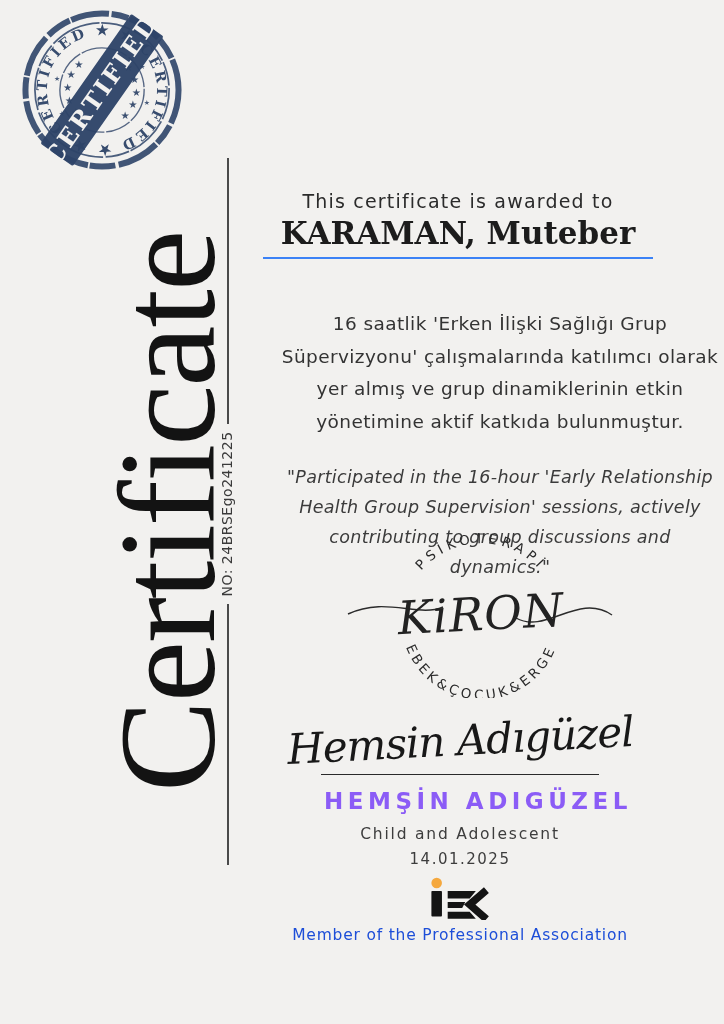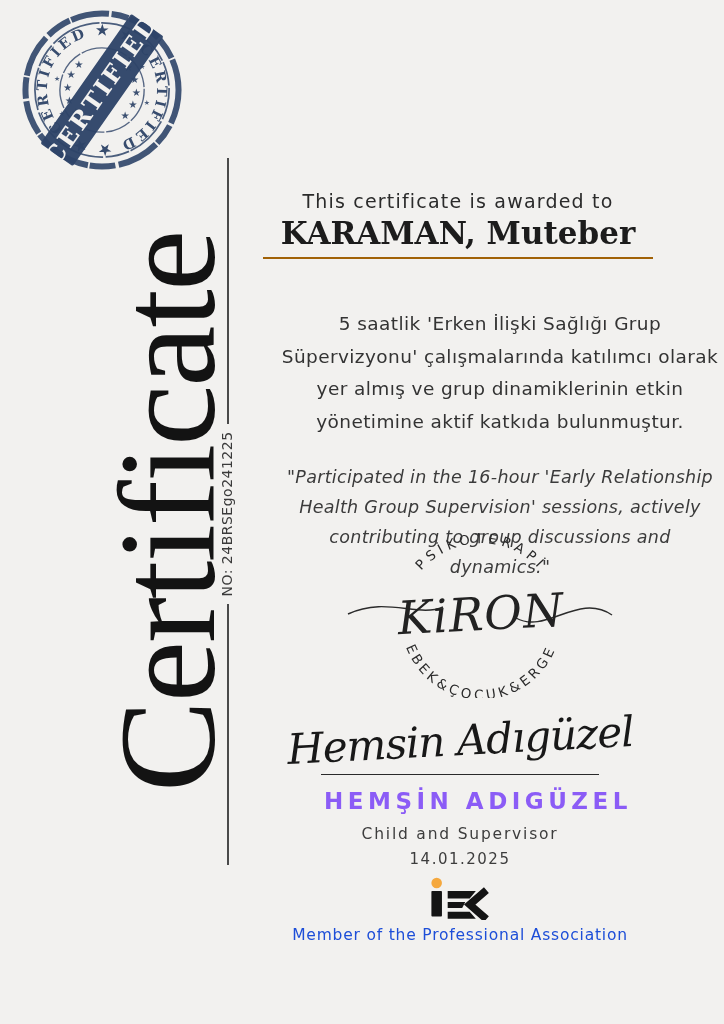--- a/index.html
+++ b/index.html
@@ -38,21 +38,21 @@
   .recipient-title{
     margin-top:10px;
     font-family:"DejaVu Serif","Liberation Serif",serif;
     font-weight:700;font-size:31px;line-height:38px;color:#1c1c1c;
   }
   .recipient-name{
     font-family:"DejaVu Serif","Liberation Serif",serif;
     font-weight:700;font-size:31px;line-height:38px;color:#1c1c1c;
     margin-top:2px;
   }
-  .recipient-name span{display:inline-block;padding:0 18px 5px;border-bottom:2px solid #a16207;}
+  .recipient-name span{display:inline-block;padding:0 18px 5px;border-bottom:2px solid #3b82f6;}
   .block-body{left:280px;top:308px;width:440px;}
   .para-tr{font-size:18.5px;line-height:32.5px;letter-spacing:0.4px;color:#333;}
   .para-en{
     margin-top:24px;font-style:italic;font-size:17.5px;line-height:30px;
     letter-spacing:0.3px;color:#3b3b3b;
   }
   
   .kiron{position:absolute;left:346px;top:518px;width:270px;height:180px;}
   
   .block-sign{left:260px;top:710px;width:400px;display:flex;flex-direction:column;align-items:center;}
@@ -115,21 +115,21 @@
   <div class="vline bottom"></div>
 
   <div class="block block-award">
     <div class="awarded-to">This certificate is awarded to</div>
     <div class="recipient-name">
       <span>KARAMAN, Muteber</span>
     </div>
   </div>
 
   <div class="block block-body">
-    <div class="para-tr">5 saatlik 'Erken İlişki Sağlığı Grup Süpervizyonu' çalışmalarında katılımcı olarak yer almış ve grup dinamiklerinin etkin yönetimine aktif katkıda bulunmuştur.</div>
+    <div class="para-tr">16 saatlik 'Erken İlişki Sağlığı Grup Süpervizyonu' çalışmalarında katılımcı olarak yer almış ve grup dinamiklerinin etkin yönetimine aktif katkıda bulunmuştur.</div>
     <div class="para-en">"Participated in the 16-hour 'Early Relationship Health Group Supervision' sessions, actively contributing to group discussions and dynamics."</div>
   </div>
 
   <svg class="kiron" viewBox="0 0 270 180" aria-hidden="true">
     <defs>
       <path id="kironTop" d="M 61.7,76.5 A 78 78 0 0 1 208.3,76.5"></path>
       <path id="kironBottom" d="M 59.7,128.5 A 80 80 0 0 0 210.3,128.5"></path>
     </defs>
     <text font-size="13.5" letter-spacing="4.5" fill="#2b2b2b" font-family="DejaVu Sans, Liberation Sans, sans-serif">
       <textPath href="#kironTop" startOffset="50%" text-anchor="middle">PSİKOTERAPİ</textPath>
@@ -140,21 +140,21 @@
     <path d="M 2,96 C 40,78 72,100 97,89" stroke="#2b2b2b" stroke-width="1.4" fill="none"></path>
     <path d="M 170,100 C 200,117 232,74 266,97" stroke="#2b2b2b" stroke-width="1.4" fill="none"></path>
     <text x="135" y="112" text-anchor="middle" font-family="DejaVu Serif, Liberation Serif, serif" font-style="italic" font-size="46" letter-spacing="1" fill="#222" transform="rotate(-3 135 100)">KiRON</text>
   </svg>
 
   <div class="block block-sign">
     <div class="signature-script">Hemsin Adıgüzel</div>
     <div class="signature-line"></div>
     <div class="signer-name">HEMŞİN ADIGÜZEL</div>
     <div class="signer-role">
-      <div>Child and Supervisor</div>
+      <div>Child and Adolescent</div>
     </div>
     <div class="issue-date">14.01.2025</div>
 
     <svg class="iek" viewBox="0 0 70 50" aria-hidden="true">
       <circle cx="8.5" cy="8" r="6" fill="#F5A83D"></circle>
       <rect x="2.5" y="17" width="12" height="29" rx="1" fill="#141414"></rect>
       <polygon points="21,17 53,17 46,25.5 21,25.5" fill="#141414"></polygon>
       <polygon points="21,29.5 41,29.5 37.5,36.5 21,36.5" fill="#141414"></polygon>
       <polygon points="21,40.5 46,40.5 53,48.5 21,48.5" fill="#141414"></polygon>
       <path d="M 65,16 L 46,32.5 L 65,49" stroke="#141414" stroke-width="8.5" fill="none" stroke-miterlimit="10"></path>

